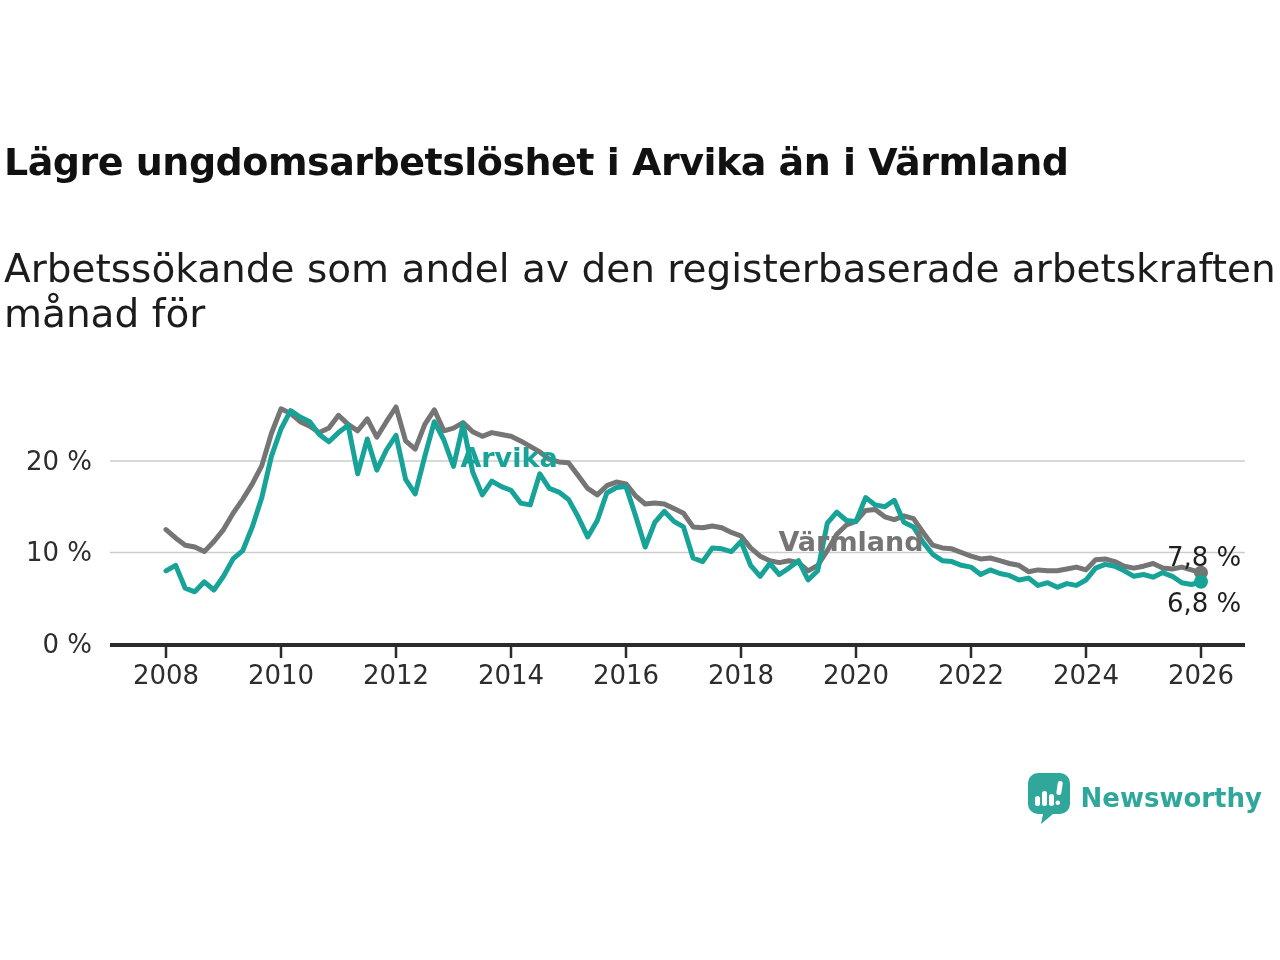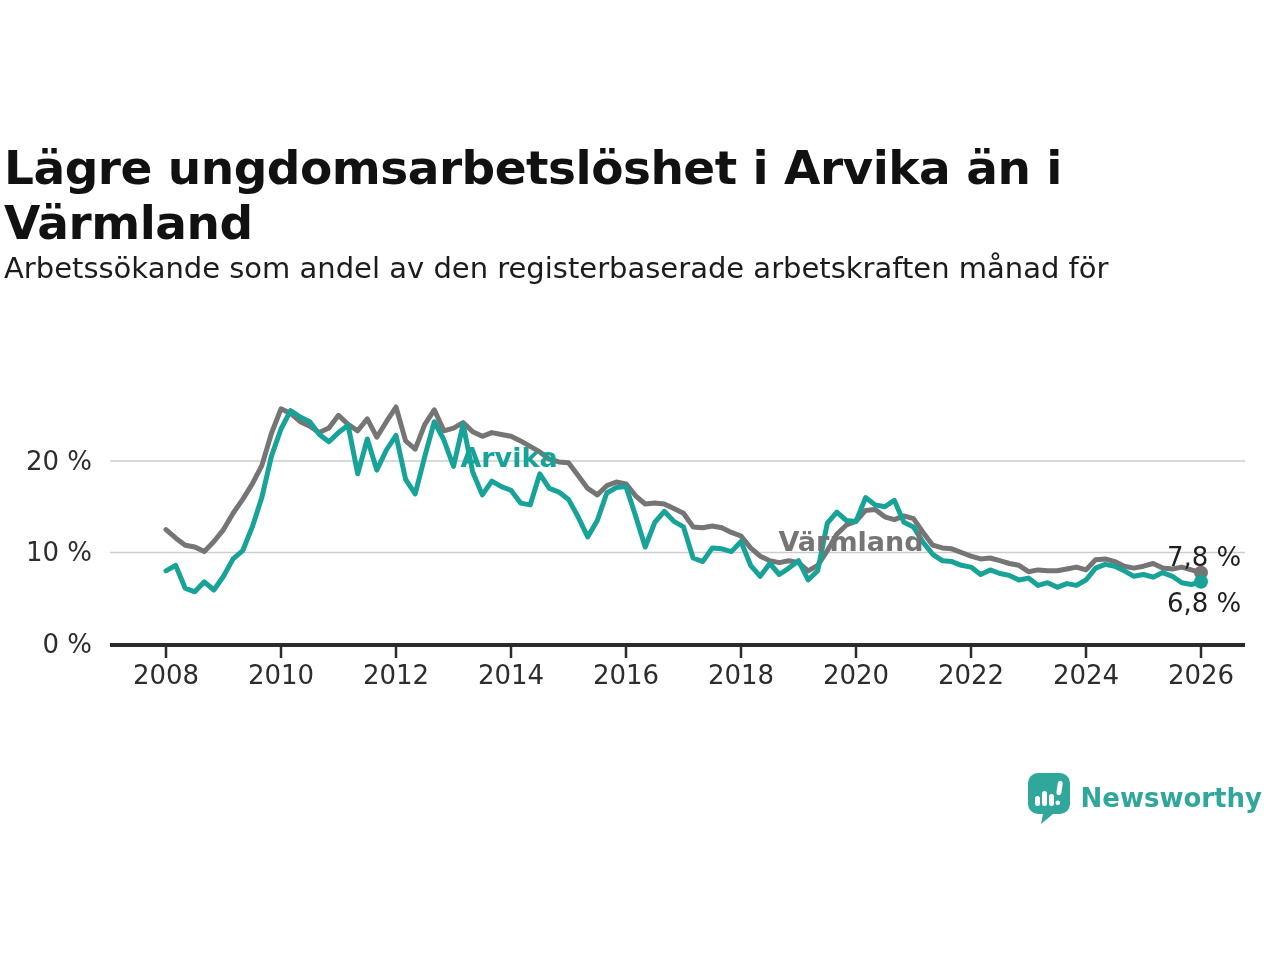--- a/index.html
+++ b/index.html
@@ -2,25 +2,25 @@
 <html><head>
 <meta charset="utf-8">
 <style>
   html,body { margin:0; padding:0; background:#ffffff; }
   .page {
     position:relative; width:1280px; height:960px; background:#ffffff;
     font-family:"DejaVu Sans","Liberation Sans",sans-serif; overflow:hidden;
   }
   .title {
     position:absolute; left:4px; top:140px; margin:0;
-    font-size:47px; font-weight:bold; letter-spacing:-0.5px; color:#111111;
+    font-size:38px; font-weight:bold; letter-spacing:-0.5px; color:#111111;
   }
   .subtitle {
     position:absolute; left:4px; top:246px; margin:0;
-    font-size:29px; line-height:45px; color:#1c1c1c; font-weight:normal;
+    font-size:39px; line-height:45px; color:#1c1c1c; font-weight:normal;
   }
   .subtitle span { display:block; }
   svg.chart { position:absolute; left:0; top:0; }
   svg.chart text { font-family:"DejaVu Sans","Liberation Sans",sans-serif; }
   .ylabel, .xlabel { font-size:26px; fill:#2d2d2d; }
   .series-label { font-size:27px; font-weight:bold; }
   .end-label { font-size:26px; fill:#1f1f1f; }
   .logo {
     position:absolute; right:18px; top:772px;
     display:flex; align-items:center;

